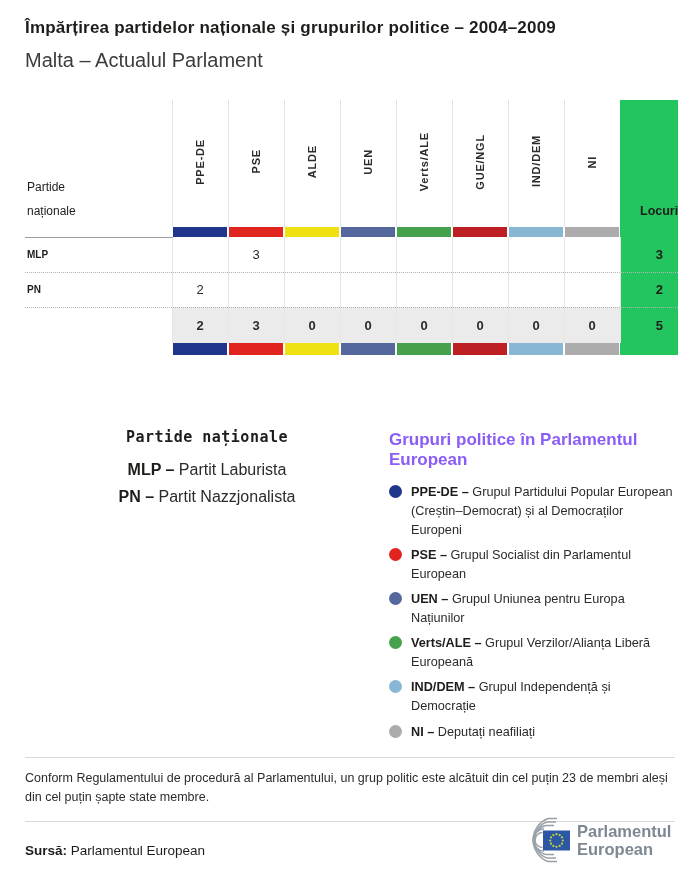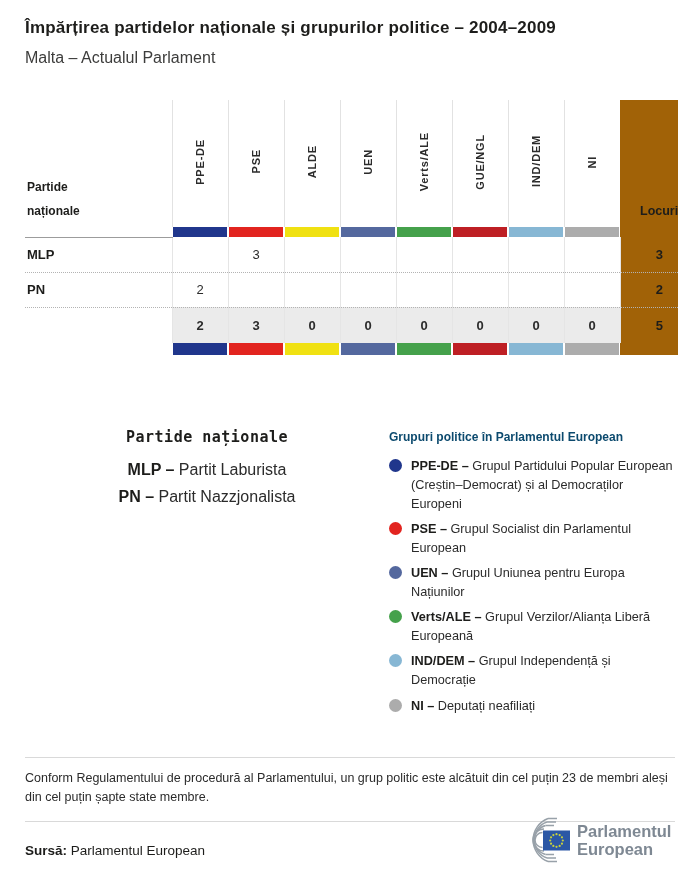--- a/index.html
+++ b/index.html
@@ -4,69 +4,69 @@
 <style>
   * { box-sizing: border-box; }
   html, body { margin: 0; padding: 0; }
   body {
     width: 700px; height: 880px; background: #ffffff;
     font-family: "Liberation Sans", sans-serif; color: #1d1d1b;
     position: relative; overflow: hidden;
   }
   .header { position: absolute; top: 18px; left: 25px; width: 650px; }
   .title { font-size: 17px; font-weight: 700; letter-spacing: .2px; color: #1d1d1b; }
-  .subtitle { font-size: 16px; font-weight: 400; color: #3c3c3b; margin-top: 11px; }
+  .subtitle { font-size: 20px; font-weight: 400; color: #3c3c3b; margin-top: 11px; }
 
   
   .tbl-wrap { position: absolute; top: 100px; left: 25px; }
   table { border-collapse: collapse; table-layout: fixed; }
   td { padding: 0; }
   col.c-left  { width: 147px; }
   col.c-grp   { width: 56px; }
   col.c-seats { width: 57px; }
 
   .col-head { height: 127px; vertical-align: middle; text-align: center;
               border-left: 1px solid #e2e2e2; }
   .col-head span {
     display: inline-block; writing-mode: vertical-rl; transform: rotate(180deg);
     font-weight: 700; font-size: 11px; letter-spacing: .8px; color: #2b2b2b;
     white-space: nowrap;
   }
   .left-head { vertical-align: bottom; padding: 0 0 4px 2px;
-               font-weight: 700; font-size: 12px; line-height: 1.95; color: #1d1d1b; }
-  .seats-col { background: #a16207; padding-left: 20px; }
+               font-weight: 400; font-size: 12px; line-height: 1.95; color: #1d1d1b; }
+  .seats-col { background: #22c55e; padding-left: 20px; }
   .seats-head { vertical-align: bottom; text-align: center;
                 font-weight: 700; font-size: 12.5px; padding-bottom: 9px; }
 
   .bar-row td { height: 10px; }
   .bar-row .left-bar { border-bottom: 1px solid #9c9c9c; }
   .bar { height: 10px; margin: 0 1px; }
   .bar-row-bottom td { height: 12px; }
   .bar-row-bottom .bar { height: 12px; }
 
   .data-row td { height: 35px; }
-  .party { font-weight: 700; font-size: 13px; padding-left: 2px; color: #1d1d1b; }
+  .party { font-weight: 700; font-size: 10px; padding-left: 2px; color: #1d1d1b; }
   .val { text-align: center; font-size: 13px; color: #2b2b2b; border-left: 1px solid #e5e5e5; }
   .seats-val { text-align: center; font-weight: 700; font-size: 13px;
                border-left: 1px solid #e5e5e5; }
   .dotted td { border-top: 1px dotted #b3b3b3; }
   .totals-row td { height: 36px; }
   .totals-row .val { background: #ebebeb; font-weight: 700; }
 
   
   .legends { position: absolute; top: 428px; left: 25px; width: 650px; display: flex; }
   .legend-left { width: 364px; text-align: center; }
   .legend-left h3 {
     margin: 0 0 15px 0; font-family: "DejaVu Sans Mono", monospace;
     font-size: 15px; font-weight: 700; letter-spacing: .5px; color: #1d1d1b;
   }
   .party-item { font-size: 16px; margin-bottom: 9px; color: #2b2b2b; }
   .party-item b { color: #1d1d1b; }
   .legend-right { width: 286px; }
-  .legend-right h3 { margin: 2px 0 13px 0; font-size: 12px; font-weight: 700; color: #0c4a6e; }
+  .legend-right h3 { margin: 2px 0 13px 0; font-size: 17px; font-weight: 700; color: #8b5cf6; }
   .lg-item { display: flex; margin-bottom: 6px; font-size: 12.7px; line-height: 1.5; color: #2b2b2b; }
   .lg-dot { width: 13px; height: 13px; border-radius: 50%; flex: none;
             margin: 2px 9px 0 0; }
   .lg-text b { color: #1d1d1b; }
 
   
   .footnote {
     position: absolute; top: 757px; left: 25px; width: 650px;
     border-top: 1px solid #d9d9d9; border-bottom: 1px solid #d9d9d9;
     padding: 11px 0 14px 0; font-size: 12.5px; line-height: 1.5; color: #2b2b2b;

